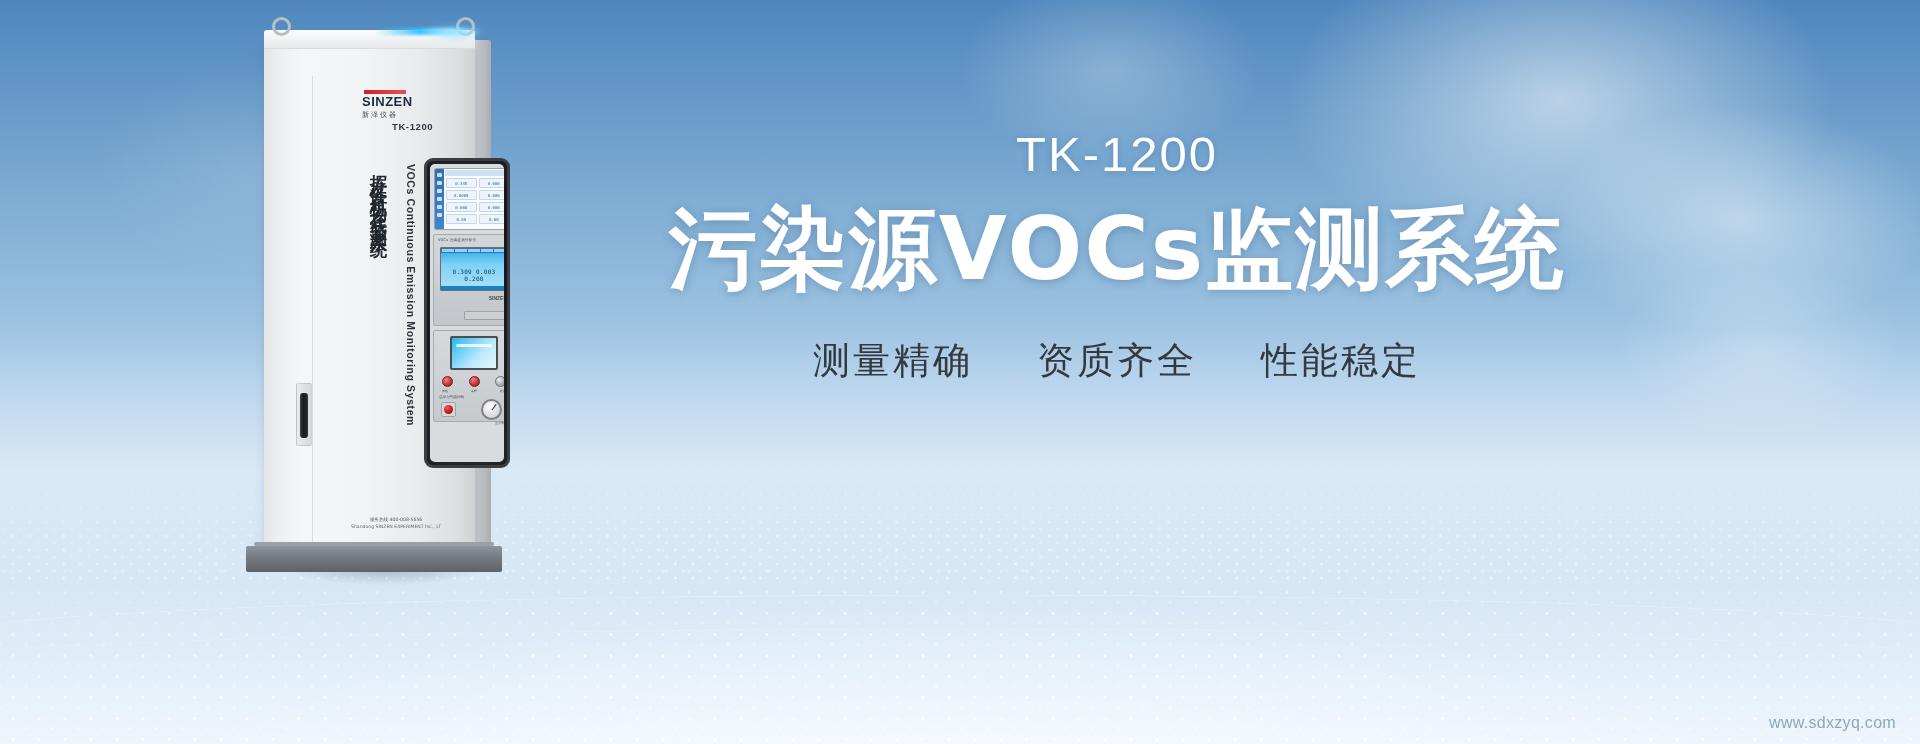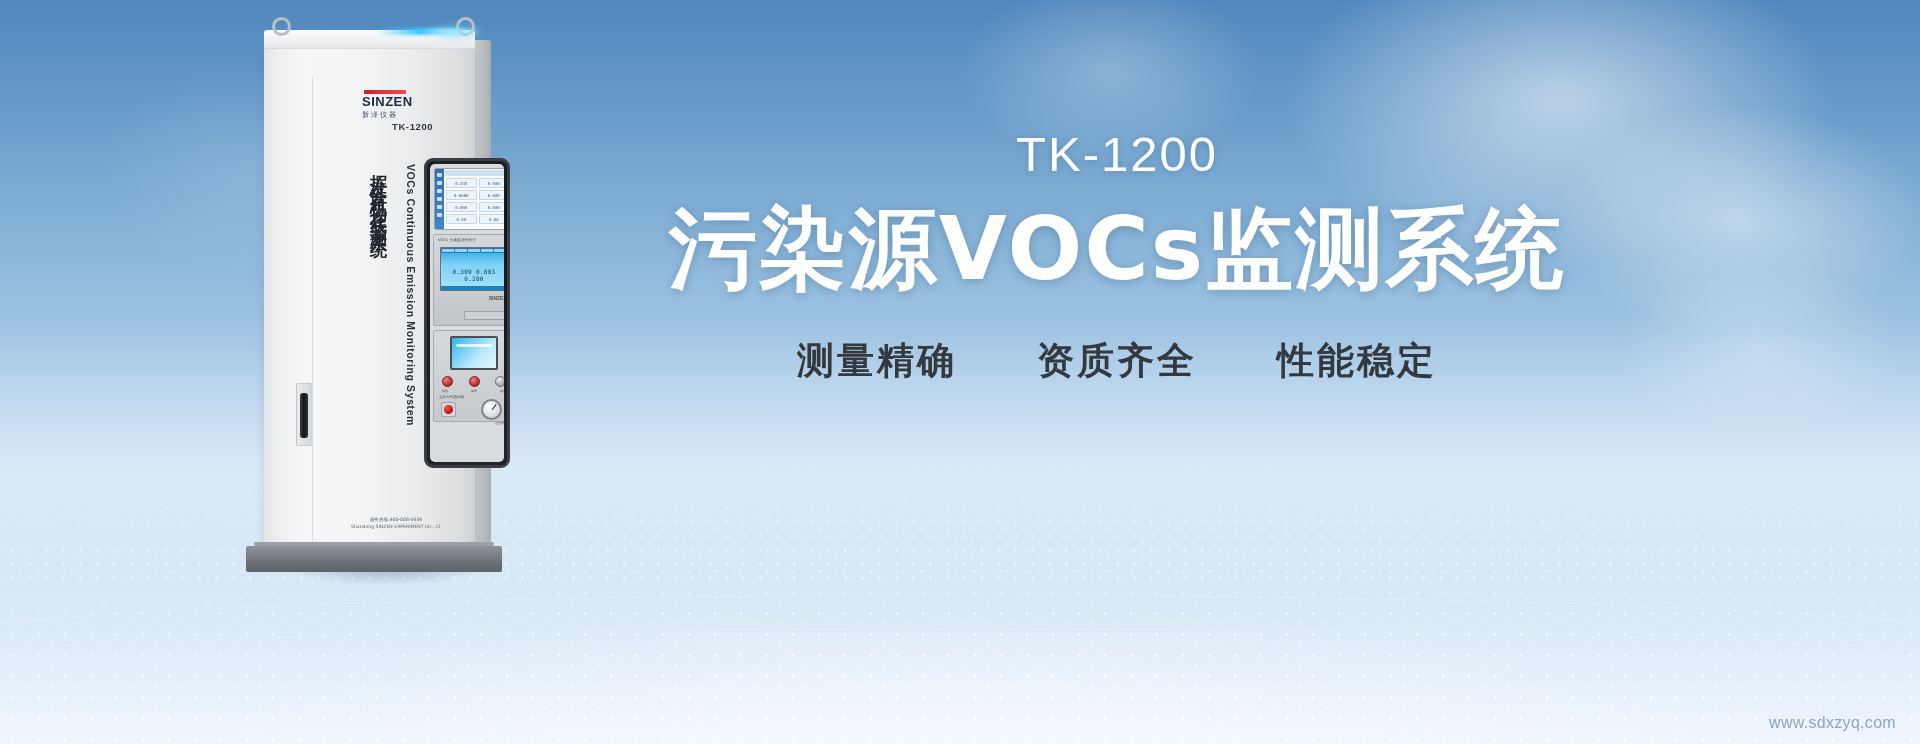--- a/index.html
+++ b/index.html
@@ -286,23 +286,23 @@
     margin-top:22px;
     font-family:"DejaVu Sans", sans-serif;
     font-size:88px; font-weight:700; letter-spacing:2px;
     color:#ffffff; line-height:1.08;
     text-shadow:0 2px 10px rgba(25,65,105,.28);
     white-space:nowrap;
   }
   .features {
     margin-top:40px;
     display:flex; justify-content:center; align-items:center;
-    gap:80px;
+    gap:64px;
     font-family:"DejaVu Sans", sans-serif;
-    font-size:37px; font-weight:700; letter-spacing:3px;
+    font-size:37px; font-weight:400; letter-spacing:3px;
     color:#33393f;
   }
 
   
   .watermark {
     position:absolute; right:24px; bottom:12px;
     font-family:"Liberation Sans", sans-serif;
     font-size:16px; color:#8fa6bc; letter-spacing:.3px;
   }
 </style>

